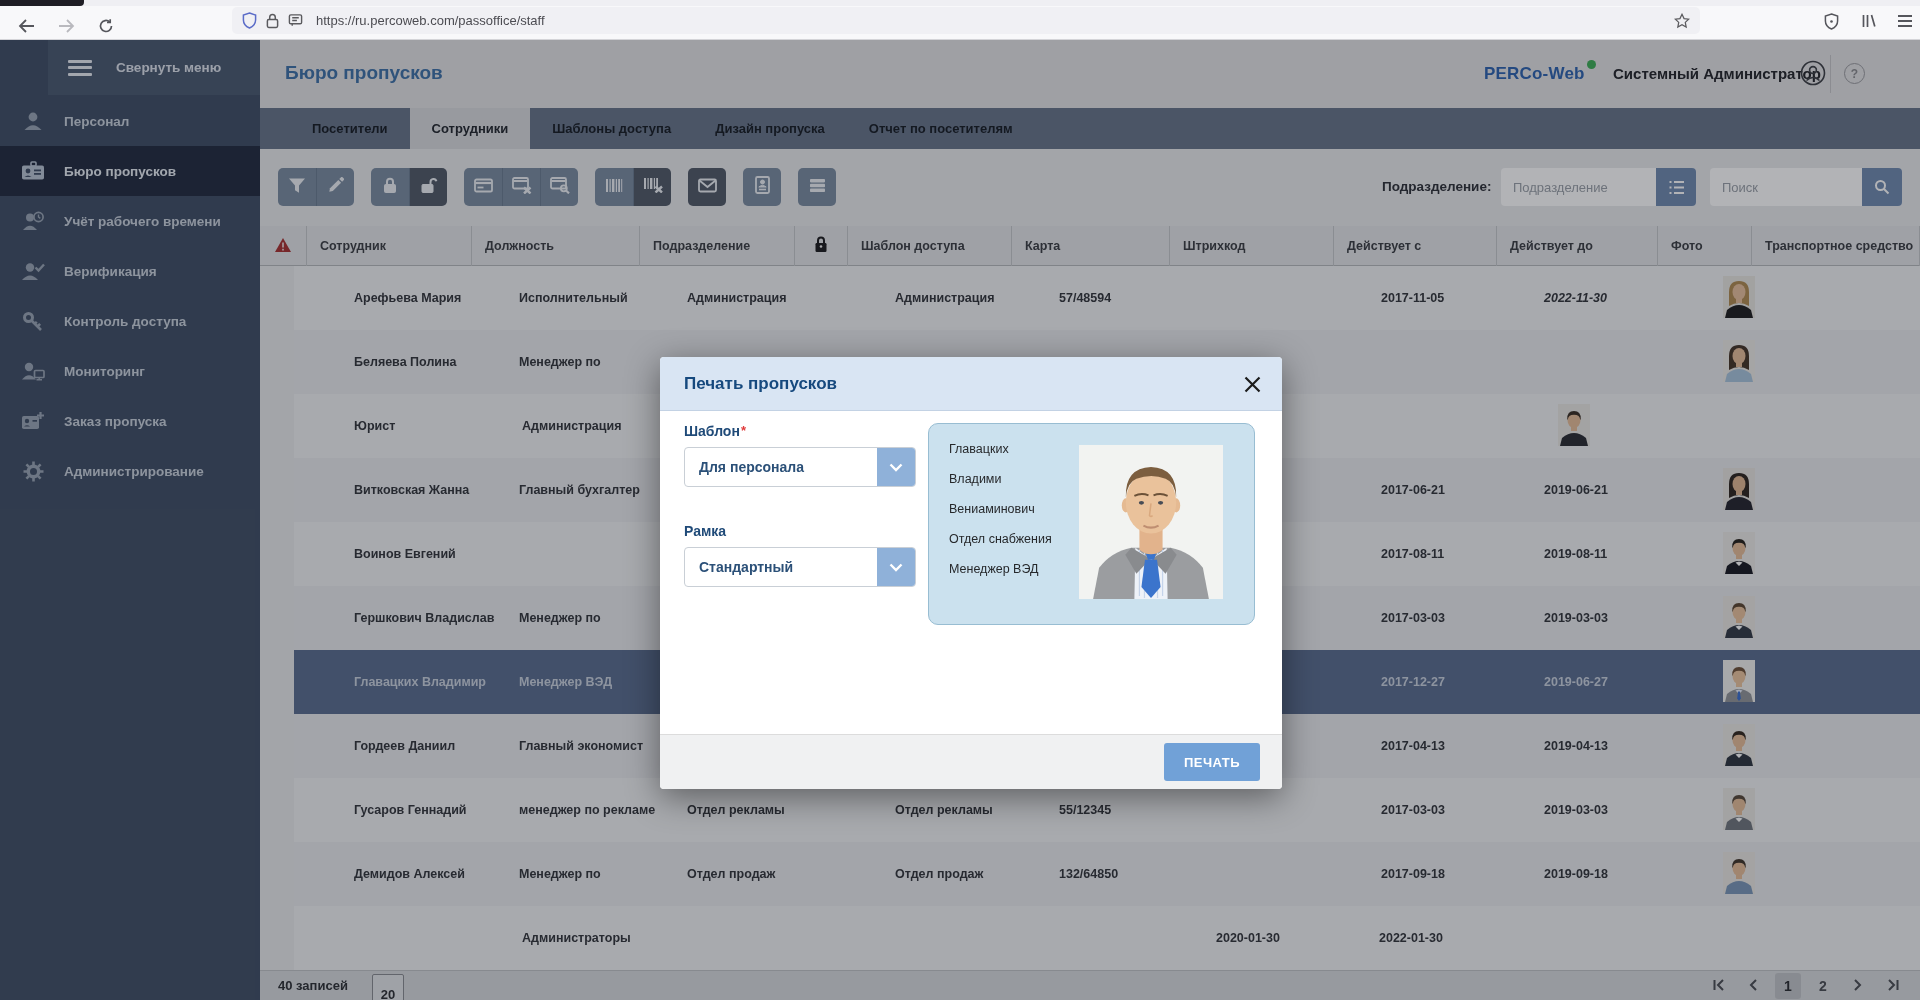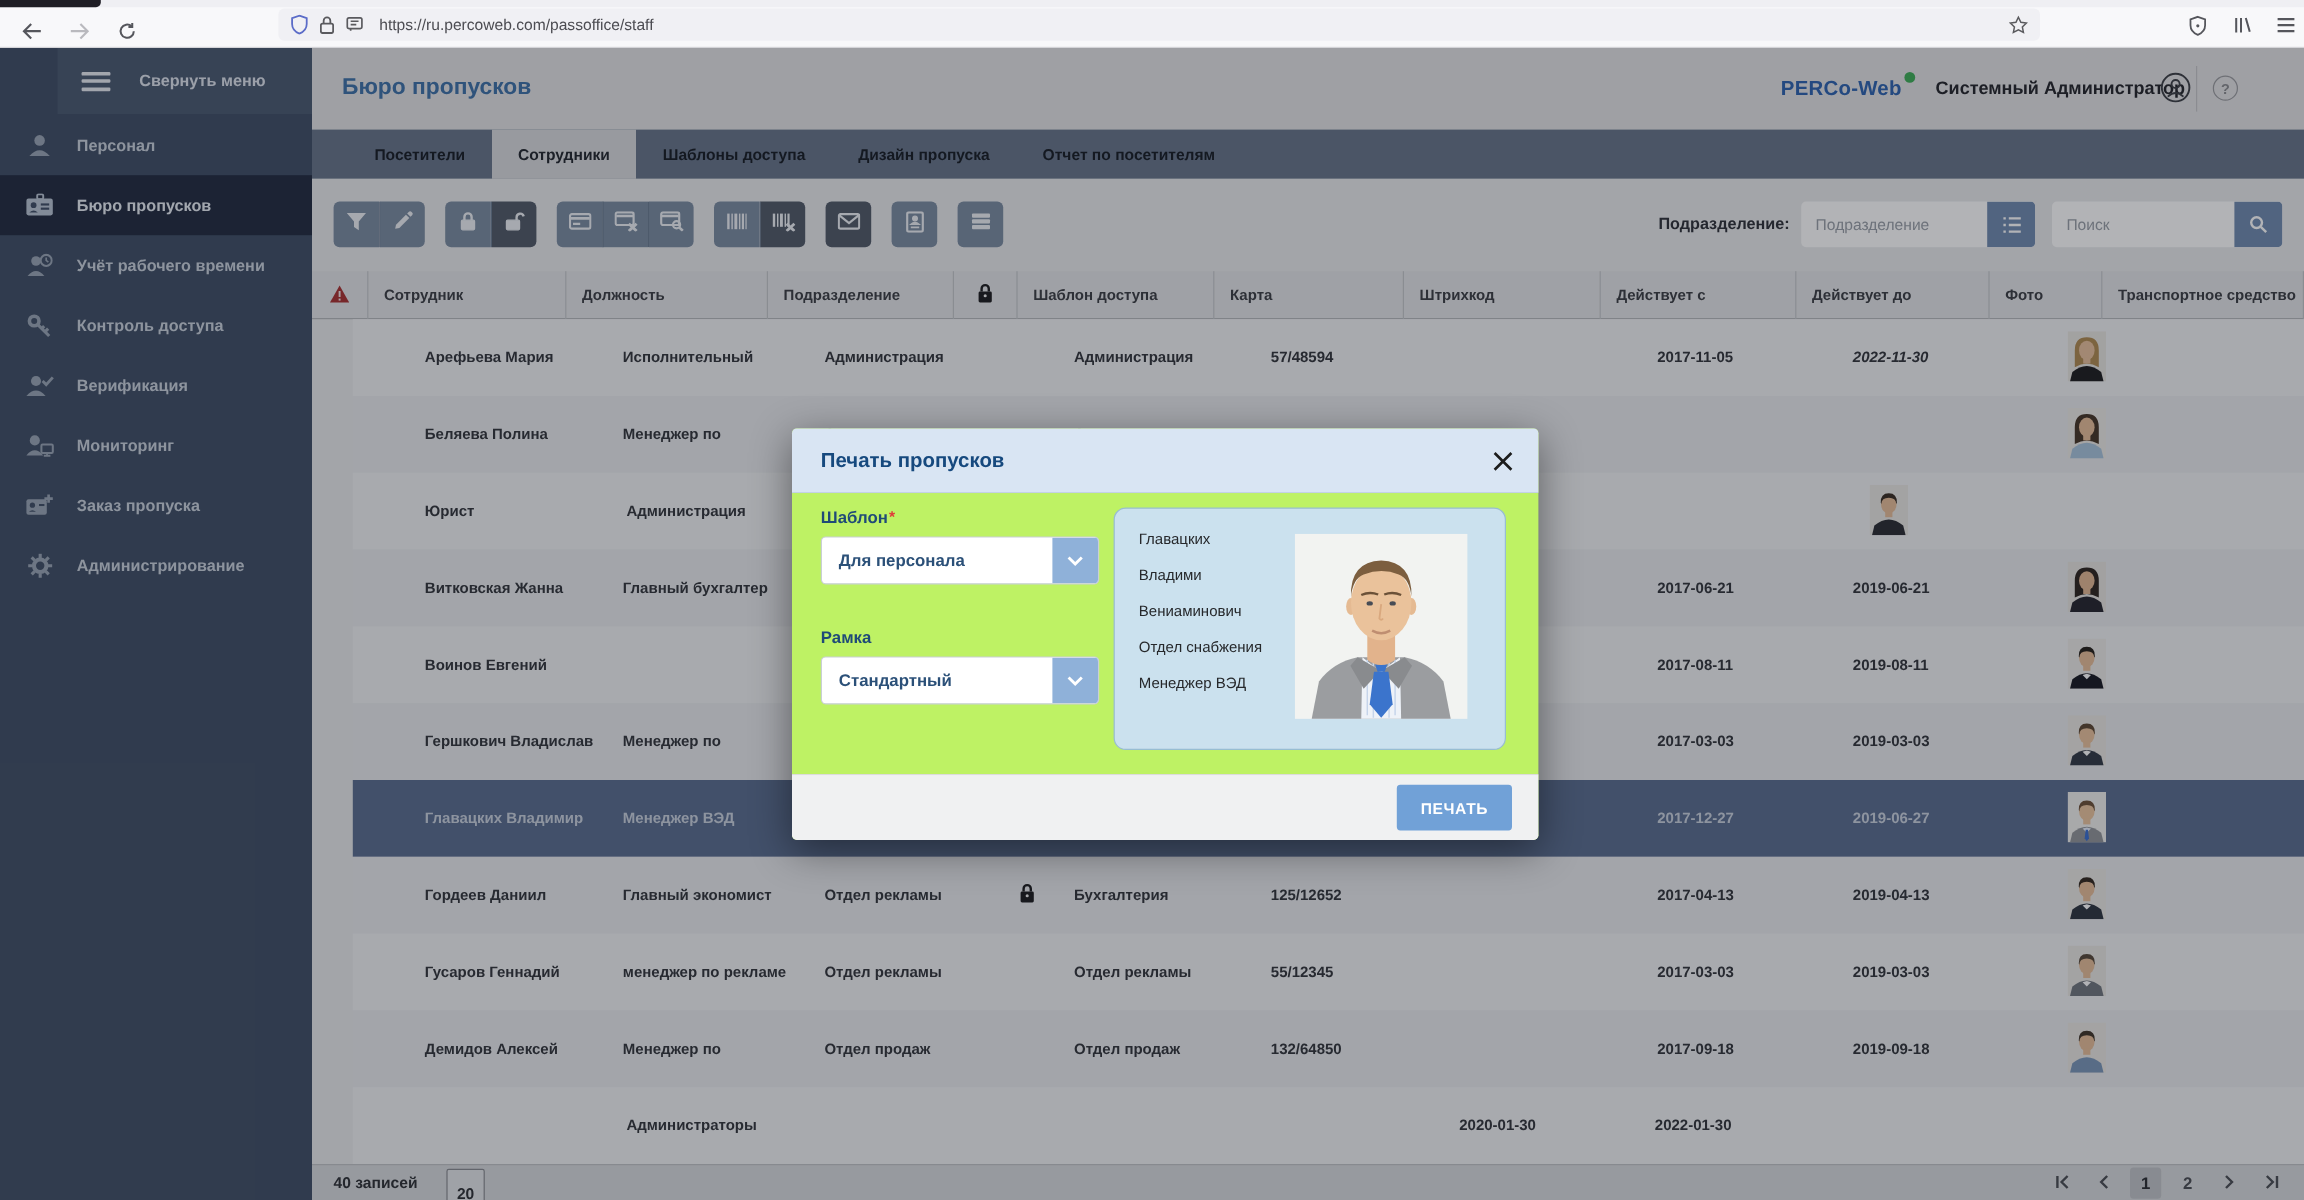--- a/index.html
+++ b/index.html
@@ -88,21 +88,21 @@
   .records { position:absolute; left:18px; top:7px; font-size:13px; font-weight:bold; color:#2e3136; }
   .pagesize { position:absolute; left:112px; top:3px; width:32px; height:41px; border:1px solid #8a8d92; background:#e4e6e9; border-radius:2px; font-size:13px; font-weight:bold; color:#2e3136; display:flex; align-items:center; justify-content:center; cursor:pointer; }
   .pager { position:absolute; right:14px; top:2px; height:26px; display:flex; align-items:center; gap:9px; }
   .pg-btn { width:26px; height:26px; display:flex; align-items:center; justify-content:center; color:#4b4e54; cursor:pointer; border-radius:3px; font-size:14px; font-weight:bold; }
   .pg-btn.current { background:#c2c5c9; color:#2c2e33; }
 
   
   .dim { position:absolute; inset:0; background:rgba(16,20,28,0.32); z-index:40; }
 
   
-  .modal { position:absolute; left:660px; top:317px; width:622px; height:343px; background:#bef264; border-radius:4px; box-shadow:0 8px 34px rgba(0,0,0,0.45); z-index:60; }
+  .modal { position:absolute; left:660px; top:317px; width:622px; height:432px; background:#ffffff; border-radius:4px; box-shadow:0 8px 34px rgba(0,0,0,0.45); z-index:60; }
   .modal-header { position:absolute; top:0; left:0; right:0; height:54px; background:#d9e5f3; border-bottom:1px solid #c3d2e4; border-radius:4px 4px 0 0; }
   .modal-title { position:absolute; left:24px; top:17px; font-size:17px; font-weight:bold; color:#16497e; }
   .modal-close { position:absolute; right:20px; top:17px; width:20px; height:20px; color:#1c1c1c; cursor:pointer; display:flex; align-items:center; justify-content:center; }
   .fld-label { position:absolute; left:24px; font-size:14px; font-weight:bold; color:#1f4a78; }
   .req { color:#e03a3a; font-size:13px; vertical-align:top; margin-left:1px; }
   .select { position:absolute; left:24px; width:232px; height:40px; border:1px solid #c9cfd6; border-radius:4px; background:#fff; display:flex; cursor:pointer; overflow:hidden; }
   .select .val { flex:1; display:flex; align-items:center; padding-left:14px; font-size:14px; font-weight:bold; color:#2b5078; }
   .select .arrow { width:38px; background:#8fb1d9; display:flex; align-items:center; justify-content:center; color:#fff; }
   .badge-box { position:absolute; left:268px; top:66px; width:327px; height:202px; background:#cbe1ee; border:1px solid #98bdd2; border-radius:10px; }
   .badge-lines { position:absolute; left:20px; top:10px; width:128px; }
@@ -220,36 +220,36 @@
                 <circle cx="8" cy="6.5" r="4"></circle>
                 <path d="M1 19 Q8 10.5 15 19 Z"></path>
                 <circle cx="16.5" cy="6" r="4.6" fill="#404f66" stroke="currentColor" stroke-width="1.7"></circle>
                 <path d="M16.5 3.6 V6 l1.8 1.4" stroke="currentColor" stroke-width="1.4" fill="none"></path>
               </svg>
             </span>
             <span class="lbl">Учёт рабочего времени</span>
           </div>
           <div class="side-item">
             <span class="ic">
-              <svg width="22" height="20" viewBox="0 0 22 20" fill="none" stroke="currentColor">
-                <circle cx="6.5" cy="6.5" r="4" stroke-width="3"></circle>
-                <path d="M9.5 9.5 L19 19 M15.5 15.5 l2.6 -2.6 M12.8 12.8 l2 -2" stroke-width="2.6"></path>
-              </svg>
-            </span>
-            <span class="lbl">Контроль доступа</span>
-          </div>
-          <div class="side-item">
-            <span class="ic">
               <svg width="24" height="20" viewBox="0 0 24 20" fill="currentColor">
                 <circle cx="9" cy="6.5" r="4.2"></circle>
                 <path d="M1 19 Q9 10 17 19 Z"></path>
                 <path d="M14.5 6.5 l3 3 L23 3.5" stroke="currentColor" stroke-width="2.4" fill="none"></path>
               </svg>
             </span>
             <span class="lbl">Верификация</span>
+          </div>
+          <div class="side-item">
+            <span class="ic">
+              <svg width="22" height="20" viewBox="0 0 22 20" fill="none" stroke="currentColor">
+                <circle cx="6.5" cy="6.5" r="4" stroke-width="3"></circle>
+                <path d="M9.5 9.5 L19 19 M15.5 15.5 l2.6 -2.6 M12.8 12.8 l2 -2" stroke-width="2.6"></path>
+              </svg>
+            </span>
+            <span class="lbl">Контроль доступа</span>
           </div>
           <div class="side-item">
             <span class="ic">
               <svg width="24" height="20" viewBox="0 0 24 20" fill="currentColor">
                 <circle cx="8" cy="6" r="4.2"></circle>
                 <path d="M1 18.5 Q8 10 15 18.5 Z"></path>
                 <rect x="13.5" y="9.5" width="9.5" height="7" rx="1" fill="#404f66" stroke="currentColor" stroke-width="1.7"></rect>
                 <path d="M18.2 16.5 V18.5 M15.5 18.8 h5.5" stroke="currentColor" stroke-width="1.5"></path>
               </svg>
             </span>

